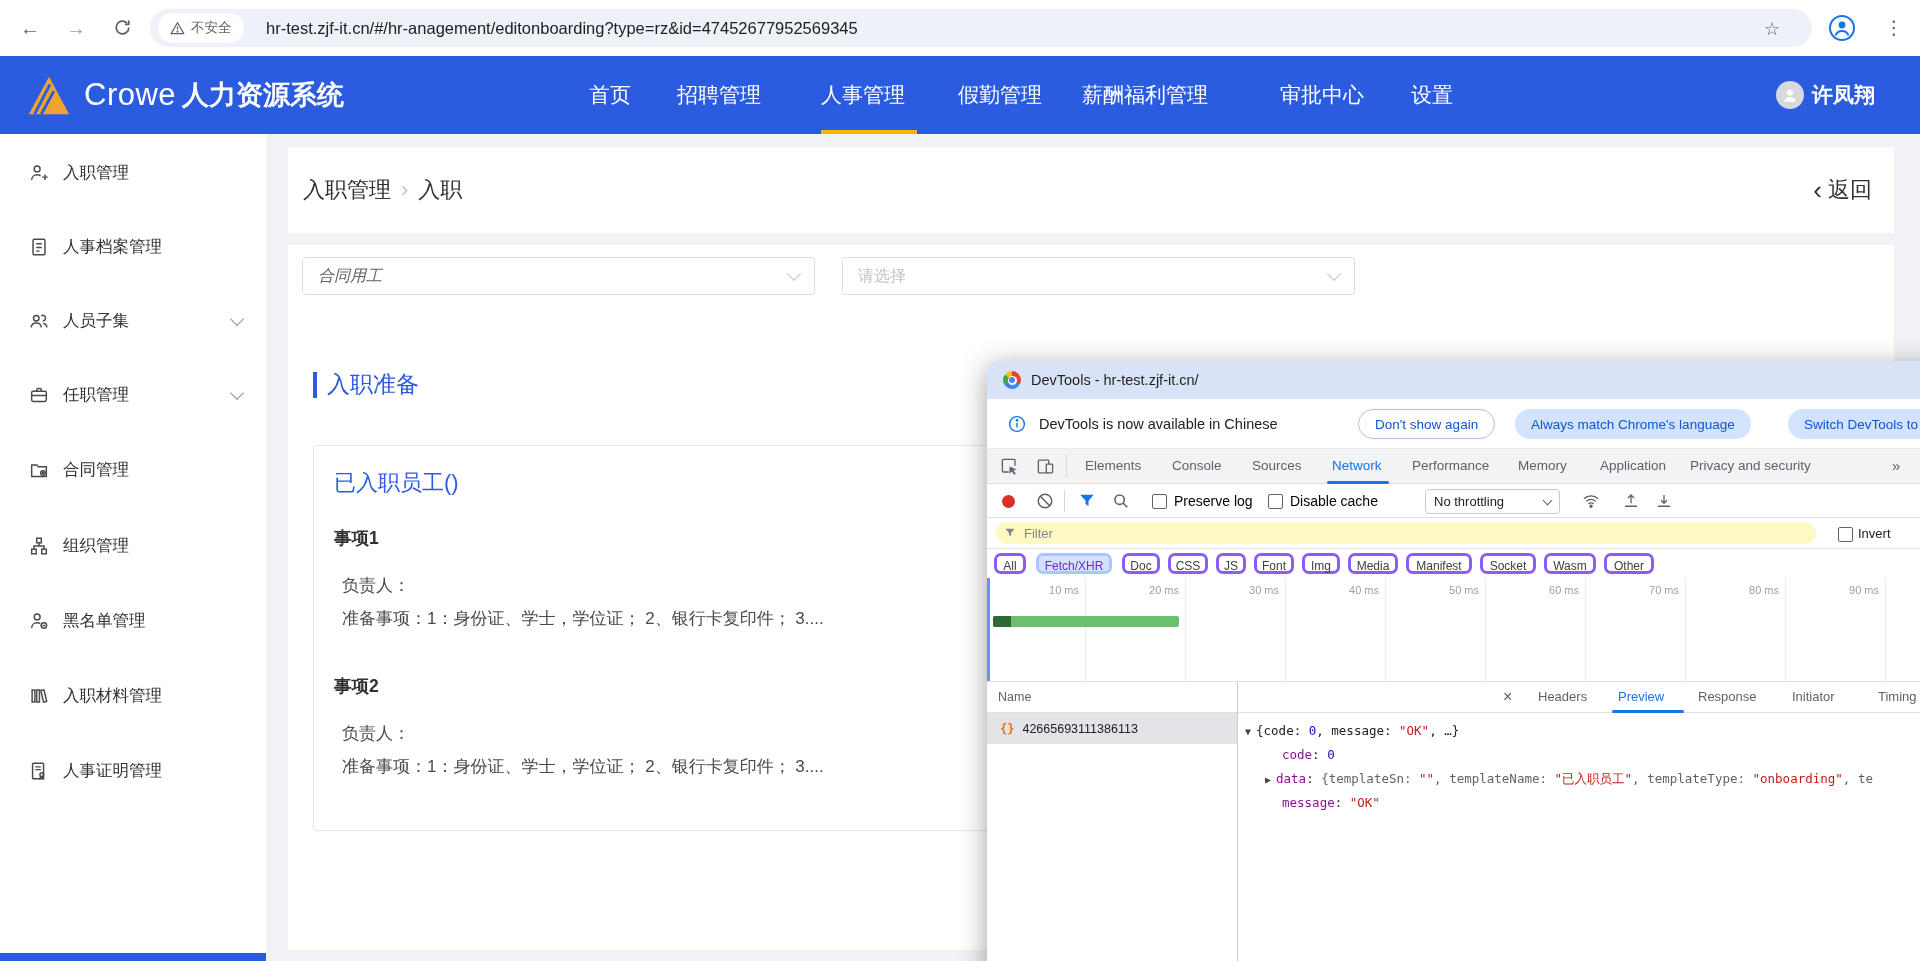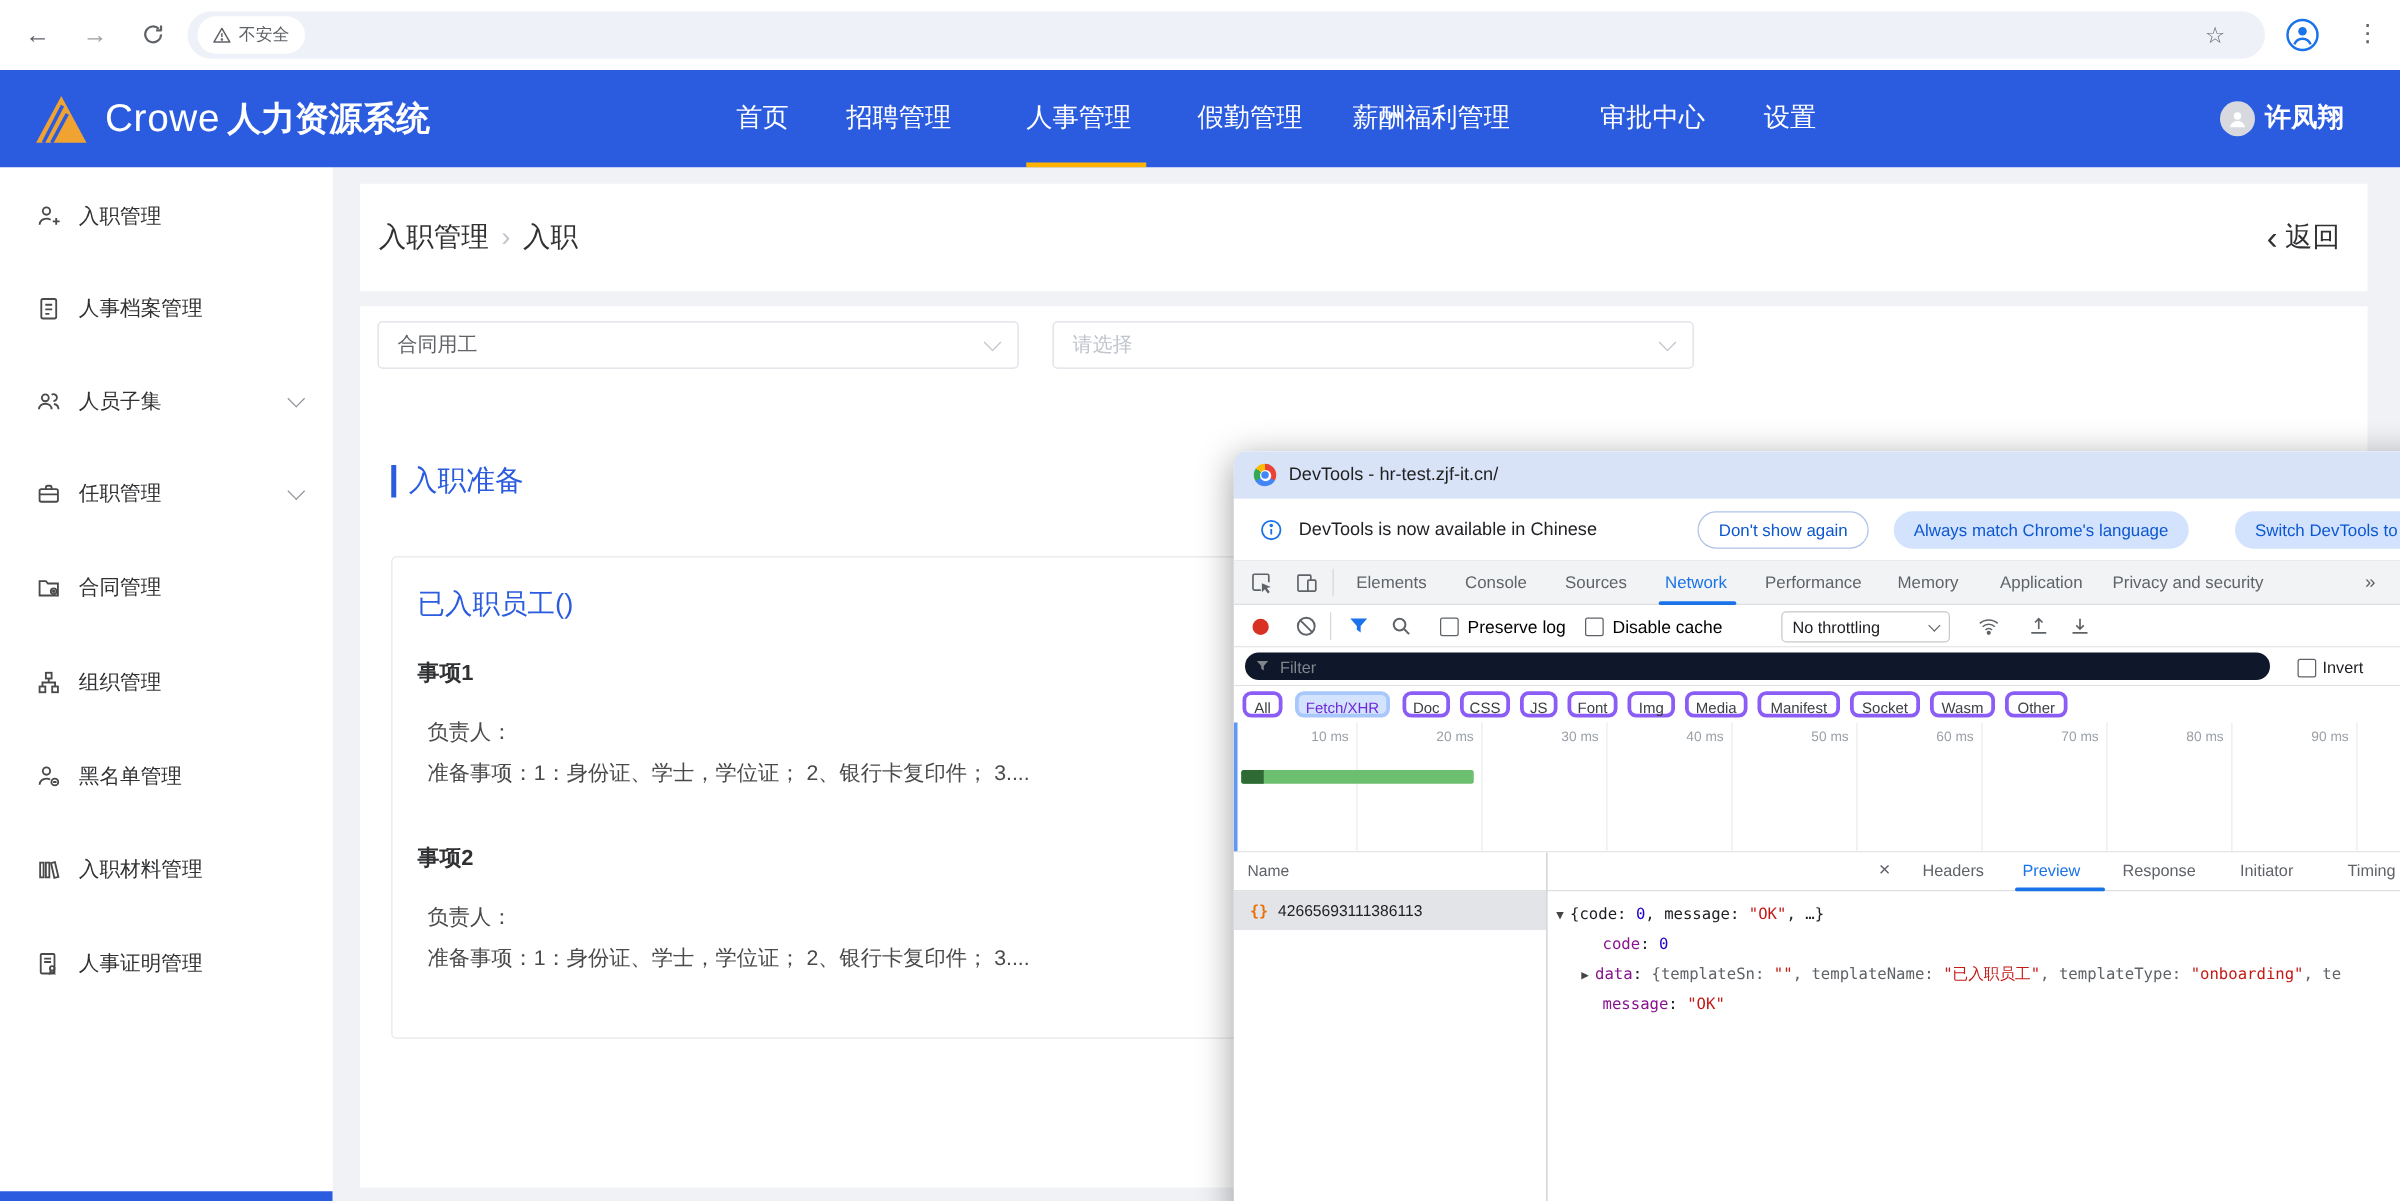--- a/index.html
+++ b/index.html
@@ -37,21 +37,21 @@
   #sidebar-footer{left:0;top:953px;width:266px;height:8px;background:#2b5ce0;}
 
   
   #content-bg{left:266px;top:134px;width:1654px;height:827px;background:#f0f2f5;}
   #crumb-panel{left:288px;top:147px;width:1606px;height:86px;background:#fff;}
   .crumb{font-size:22px;color:#303133;cursor:pointer;}
   .crumb-sep{font-size:22px;color:#c0c4cc;margin:0 10px;}
   #back-btn{position:absolute;right:12px;top:0;height:86px;display:flex;align-items:center;gap:6px;font-size:22px;color:#303133;cursor:pointer;padding:0 10px;}
   #main-panel{left:288px;top:245px;width:1606px;height:705px;background:#fff;}
   .select-box{position:absolute;top:12px;height:38px;width:513px;border:1px solid #dcdfe6;border-radius:4px;background:#fff;display:flex;align-items:center;padding:0 15px;box-sizing:border-box;cursor:pointer;}
-  .select-box .val{font-size:16px;color:#606266;flex:1;}
+  .select-box .val{font-size:16px;color:#606266;flex:1;font-style:italic;}
   .select-box .ph{font-size:16px;color:#c0c4cc;flex:1;}
   .select-box .chev{border-color:#c0c4cc;margin-top:-4px;}
   #section-bar{left:25px;top:127px;width:4px;height:26px;background:#2b5ce0;}
   #section-title{left:39px;top:124px;font-size:23px;color:#2b5ce0;font-weight:500;}
   #prep-card{left:25px;top:200px;width:1557px;height:386px;border:1px solid #e5e7eb;border-radius:4px;background:#fff;box-sizing:border-box;}
   #card-title{left:20px;top:22px;font-size:22px;color:#2b5ce0;}
   .item-name{left:20px;font-size:17.5px;font-weight:700;color:#303133;}
   .item-line{left:28px;font-size:17px;color:#4a4a4a;}
 
   
@@ -70,21 +70,21 @@
   .dt-tab.active{color:#1a73e8;}
   #net-underline{left:340px;top:32px;width:62px;height:3px;background:#1a73e8;border-radius:2px;}
   .vsep{position:absolute;width:1px;background:#d5d8dc;}
   #dt-toolbar{left:0;top:123px;width:100%;height:34px;background:#fff;border-bottom:1px solid #e0e0e0;box-sizing:border-box;}
   .tool-ico{position:absolute;top:8px;width:18px;height:18px;cursor:pointer;}
   .dtcheck{position:absolute;top:10px;width:13px;height:13px;border:1.5px solid #5f6368;border-radius:2px;background:#fff;cursor:pointer;}
   .dtchecklabel{position:absolute;top:0;height:34px;line-height:34px;font-size:14px;color:#000000;}
   #throttle-select{left:438px;top:5px;width:135px;height:25px;border:1px solid #c6c9ce;border-radius:4px;background:#fff;display:flex;align-items:center;padding:0 8px;box-sizing:border-box;font-size:13px;color:#202124;cursor:pointer;}
   #throttle-select .chev{width:6px;height:6px;border-color:#5f6368;margin-left:auto;margin-top:-3px;}
   #dt-filterrow{left:0;top:157px;width:100%;height:31px;background:#fff;border-bottom:1px solid #e0e0e0;box-sizing:border-box;}
-  #filter-pill{left:9px;top:4px;width:820px;height:22px;background:#0f172a;border-radius:12px;display:flex;align-items:center;padding:0 8px;box-sizing:border-box;gap:8px;}
+  #filter-pill{left:9px;top:4px;width:820px;height:22px;background:#fef9c3;border-radius:12px;display:flex;align-items:center;padding:0 8px;box-sizing:border-box;gap:8px;}
   #filter-ph{font-size:13px;color:#80868b;}
   #invert-label{left:871px;top:0;height:31px;line-height:31px;font-size:13px;color:#202124;}
   #dt-chiprow{left:0;top:188px;width:100%;height:29px;background:#fff;}
   .chip{position:absolute;top:4px;height:21px;line-height:21px;border:3px solid #8b5cf6;border-radius:7px;font-size:12px;color:#3c4043;text-align:center;background:#fff;cursor:pointer;box-sizing:border-box;}
   .chip.sel{background:#d3e3fd;border-color:#a8c7fa;color:#6d28d9;}
   #dt-timeline{left:0;top:217px;width:100%;height:104px;background:#fff;border-bottom:1px solid #e0e0e0;box-sizing:border-box;}
   .gridline{position:absolute;top:0;width:1px;height:103px;background:#ececec;}
   .ms-label{position:absolute;top:6px;width:58px;text-align:right;font-size:11px;color:#9aa0a6;}
   #tl-handle{left:0;top:0;width:3px;height:103px;background:#4285f4;opacity:.85;}
   #tl-bar{left:6px;top:38px;width:186px;height:11px;background:#6dbf70;border-radius:2px;}
@@ -121,20 +121,21 @@
   </div>
   <div class="abs" id="omnibox">
     <div class="abs" id="security-chip">
       <svg width="15" height="14" viewBox="0 0 20 18" fill="none" stroke="#5f6368" stroke-width="1.6">
         <path d="M10 2 L18.5 16.5 H1.5 Z" stroke-linejoin="round"></path>
           <path d="M10 7v4.2"></path>
           <circle cx="10" cy="13.8" r="0.6" fill="#5f6368"></circle>
       </svg>
       <span>不安全</span>
     </div>
+    <div class="abs nowrap" id="url-text">hr-test.zjf-it.cn/#/hr-anagement/editonboarding?type=rz&amp;id=47452677952569345</div>
     <div class="abs" id="star">☆</div>
   </div>
   <div class="abs" id="profile-btn">
     <svg width="28" height="28" viewBox="0 0 28 28" fill="none">
       <circle cx="14" cy="14" r="12" stroke="#1a73e8" stroke-width="2"></circle>
       <circle cx="14" cy="11" r="3.4" fill="#1a73e8"></circle>
       <path d="M7.5 21.5c1.1-3 3.6-4.6 6.5-4.6s5.4 1.6 6.5 4.6" stroke="#1a73e8" stroke-width="2" fill="none"></path>
     </svg>
   </div>
   <div class="abs" id="menu-dots">⋮</div>

